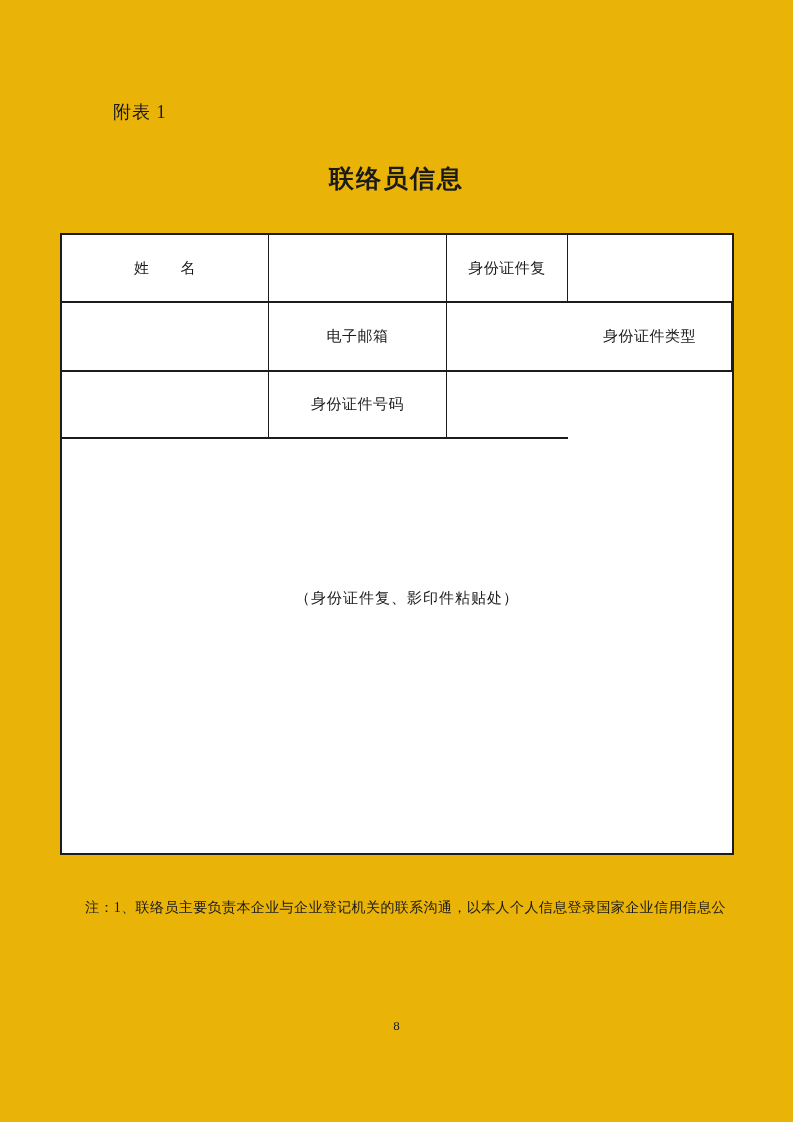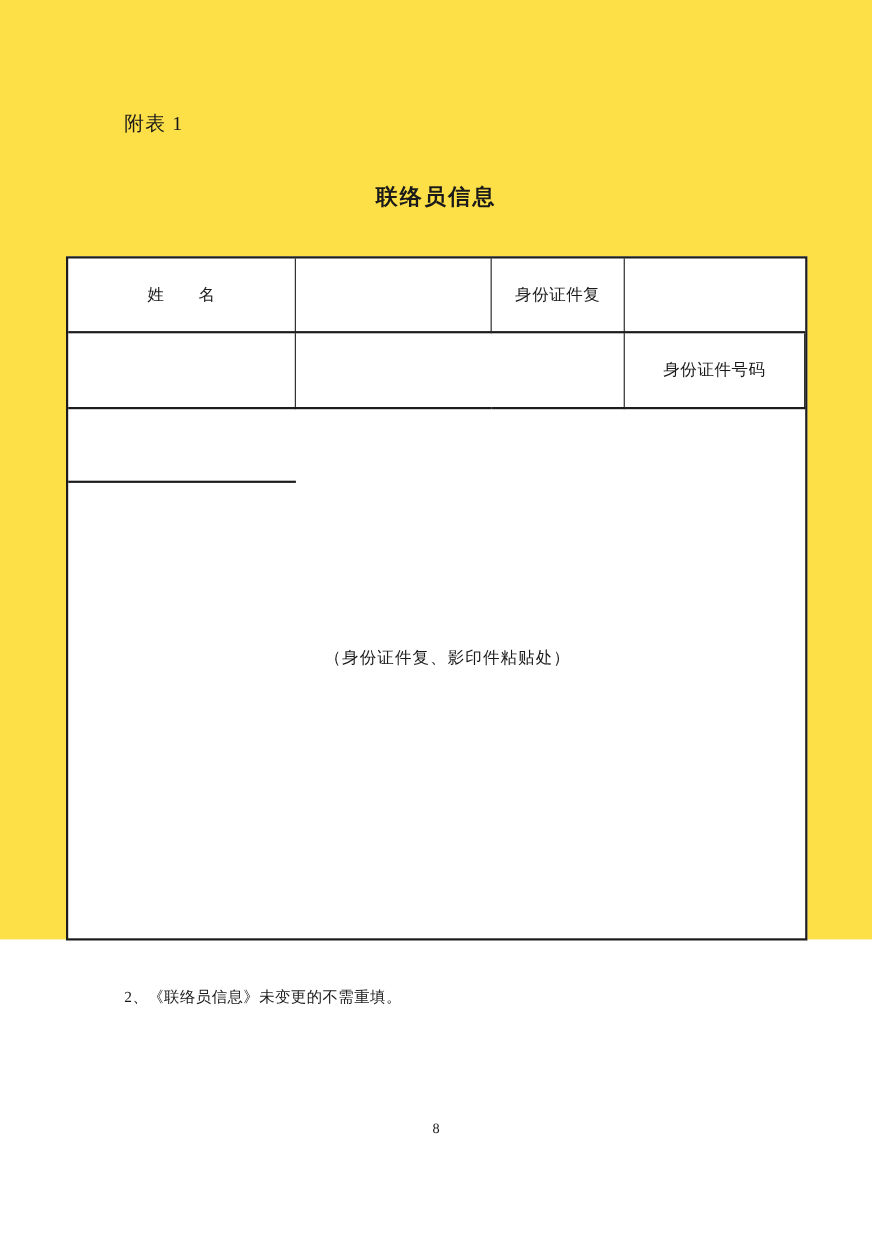--- a/index.html
+++ b/index.html
@@ -4,29 +4,29 @@
 <style>
   * { margin: 0; padding: 0; box-sizing: border-box; }
   html, body {
     width: 793px; height: 1122px;
     background: #ffffff;
     font-family: "Liberation Serif", "DejaVu Serif", serif;
     color: #1a1a1a;
     position: relative;
     overflow: hidden;
   }
-  .page { position: absolute; left: 0; top: 0; width: 793px; height: 854px; background: #fde047; }
+  .page { position: absolute; left: 0; top: 0; width: 793px; height: 1122px; background: #eab308; }
 
   .attachment-label {
     position: absolute; left: 113px; top: 99px;
     font-size: 18px; line-height: 26px; letter-spacing: 1px;
   }
   .doc-title {
     position: absolute; left: 0; top: 163px; width: 793px;
-    text-align: center; font-size: 20px; font-weight: bold;
+    text-align: center; font-size: 25px; font-weight: bold;
     letter-spacing: 2px; line-height: 32px;
   }
 
   .form-table {
     position: absolute; left: 60px; top: 233px;
     width: 674px; height: 622px;
     border: 2px solid #1c1c1c;
     display: grid;
     grid-template-columns: 207px 178px 121px auto;
     grid-template-rows: 68px 69px 67px auto;
@@ -69,30 +69,32 @@
   <div class="doc-title">联络员信息</div>
 
   <div class="form-table">
 
     <div class="cell v-line h-line">姓　　名</div>
     <div class="cell v-line h-line"></div>
     <div class="cell v-line h-line">身份证件复</div>
     <div class="cell h-line"></div>
 
     <div class="cell v-line h-line"></div>
+    <div class="cell v-line h-line">电子邮箱</div>
     <div class="cell h-line"></div>
 
+    <div class="cell v-line h-line">身份证件类型</div>
     <div class="cell v-line h-line"></div>
     <div class="cell v-line h-line">身份证件号码</div>
     <div class="cell h-line"></div>
 
     <div class="paste-cell">
       <span>（身份证件复、影印件粘贴处）</span>
     </div>
   </div>
 
   <div class="notes">
-    <div class="note-line indented">2、《联络员信息》未变更的不需重填。</div>
+    <div class="note-line">注：1、联络员主要负责本企业与企业登记机关的联系沟通，以本人个人信息登录国家企业信用信息公</div>
   </div>
 
   <div class="page-number">8</div>
 
 </div>
 
 </body></html>

